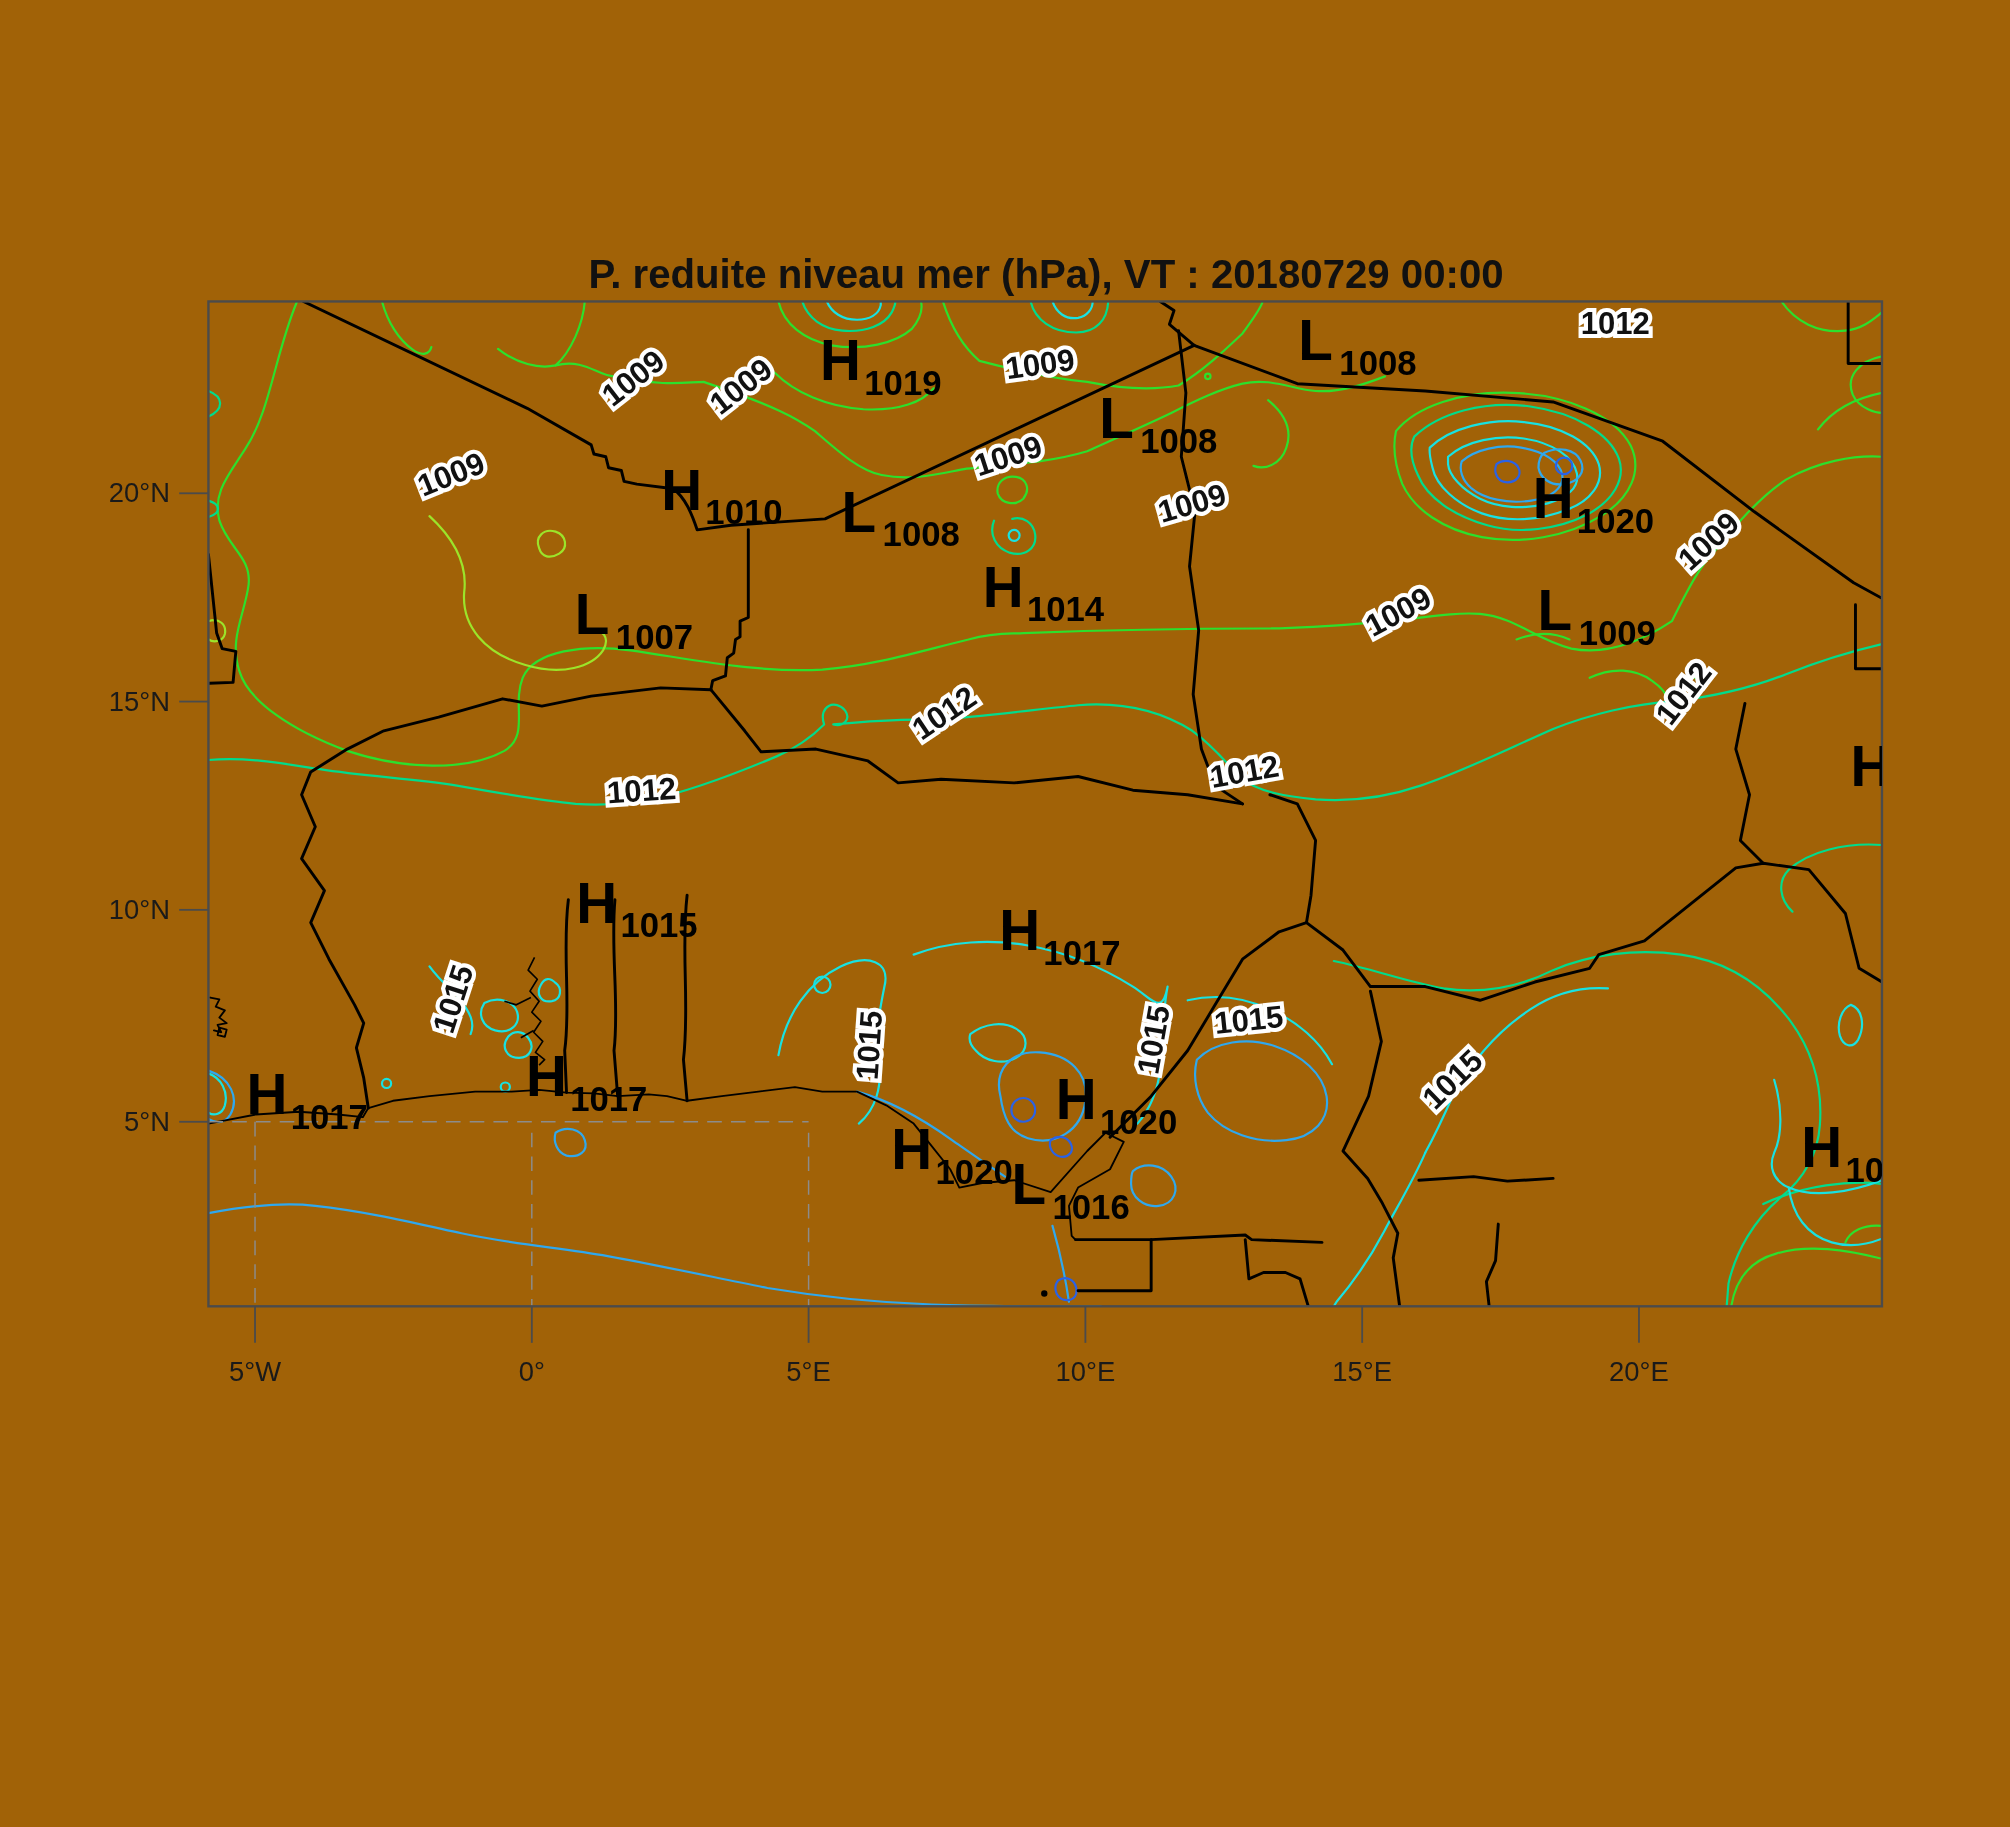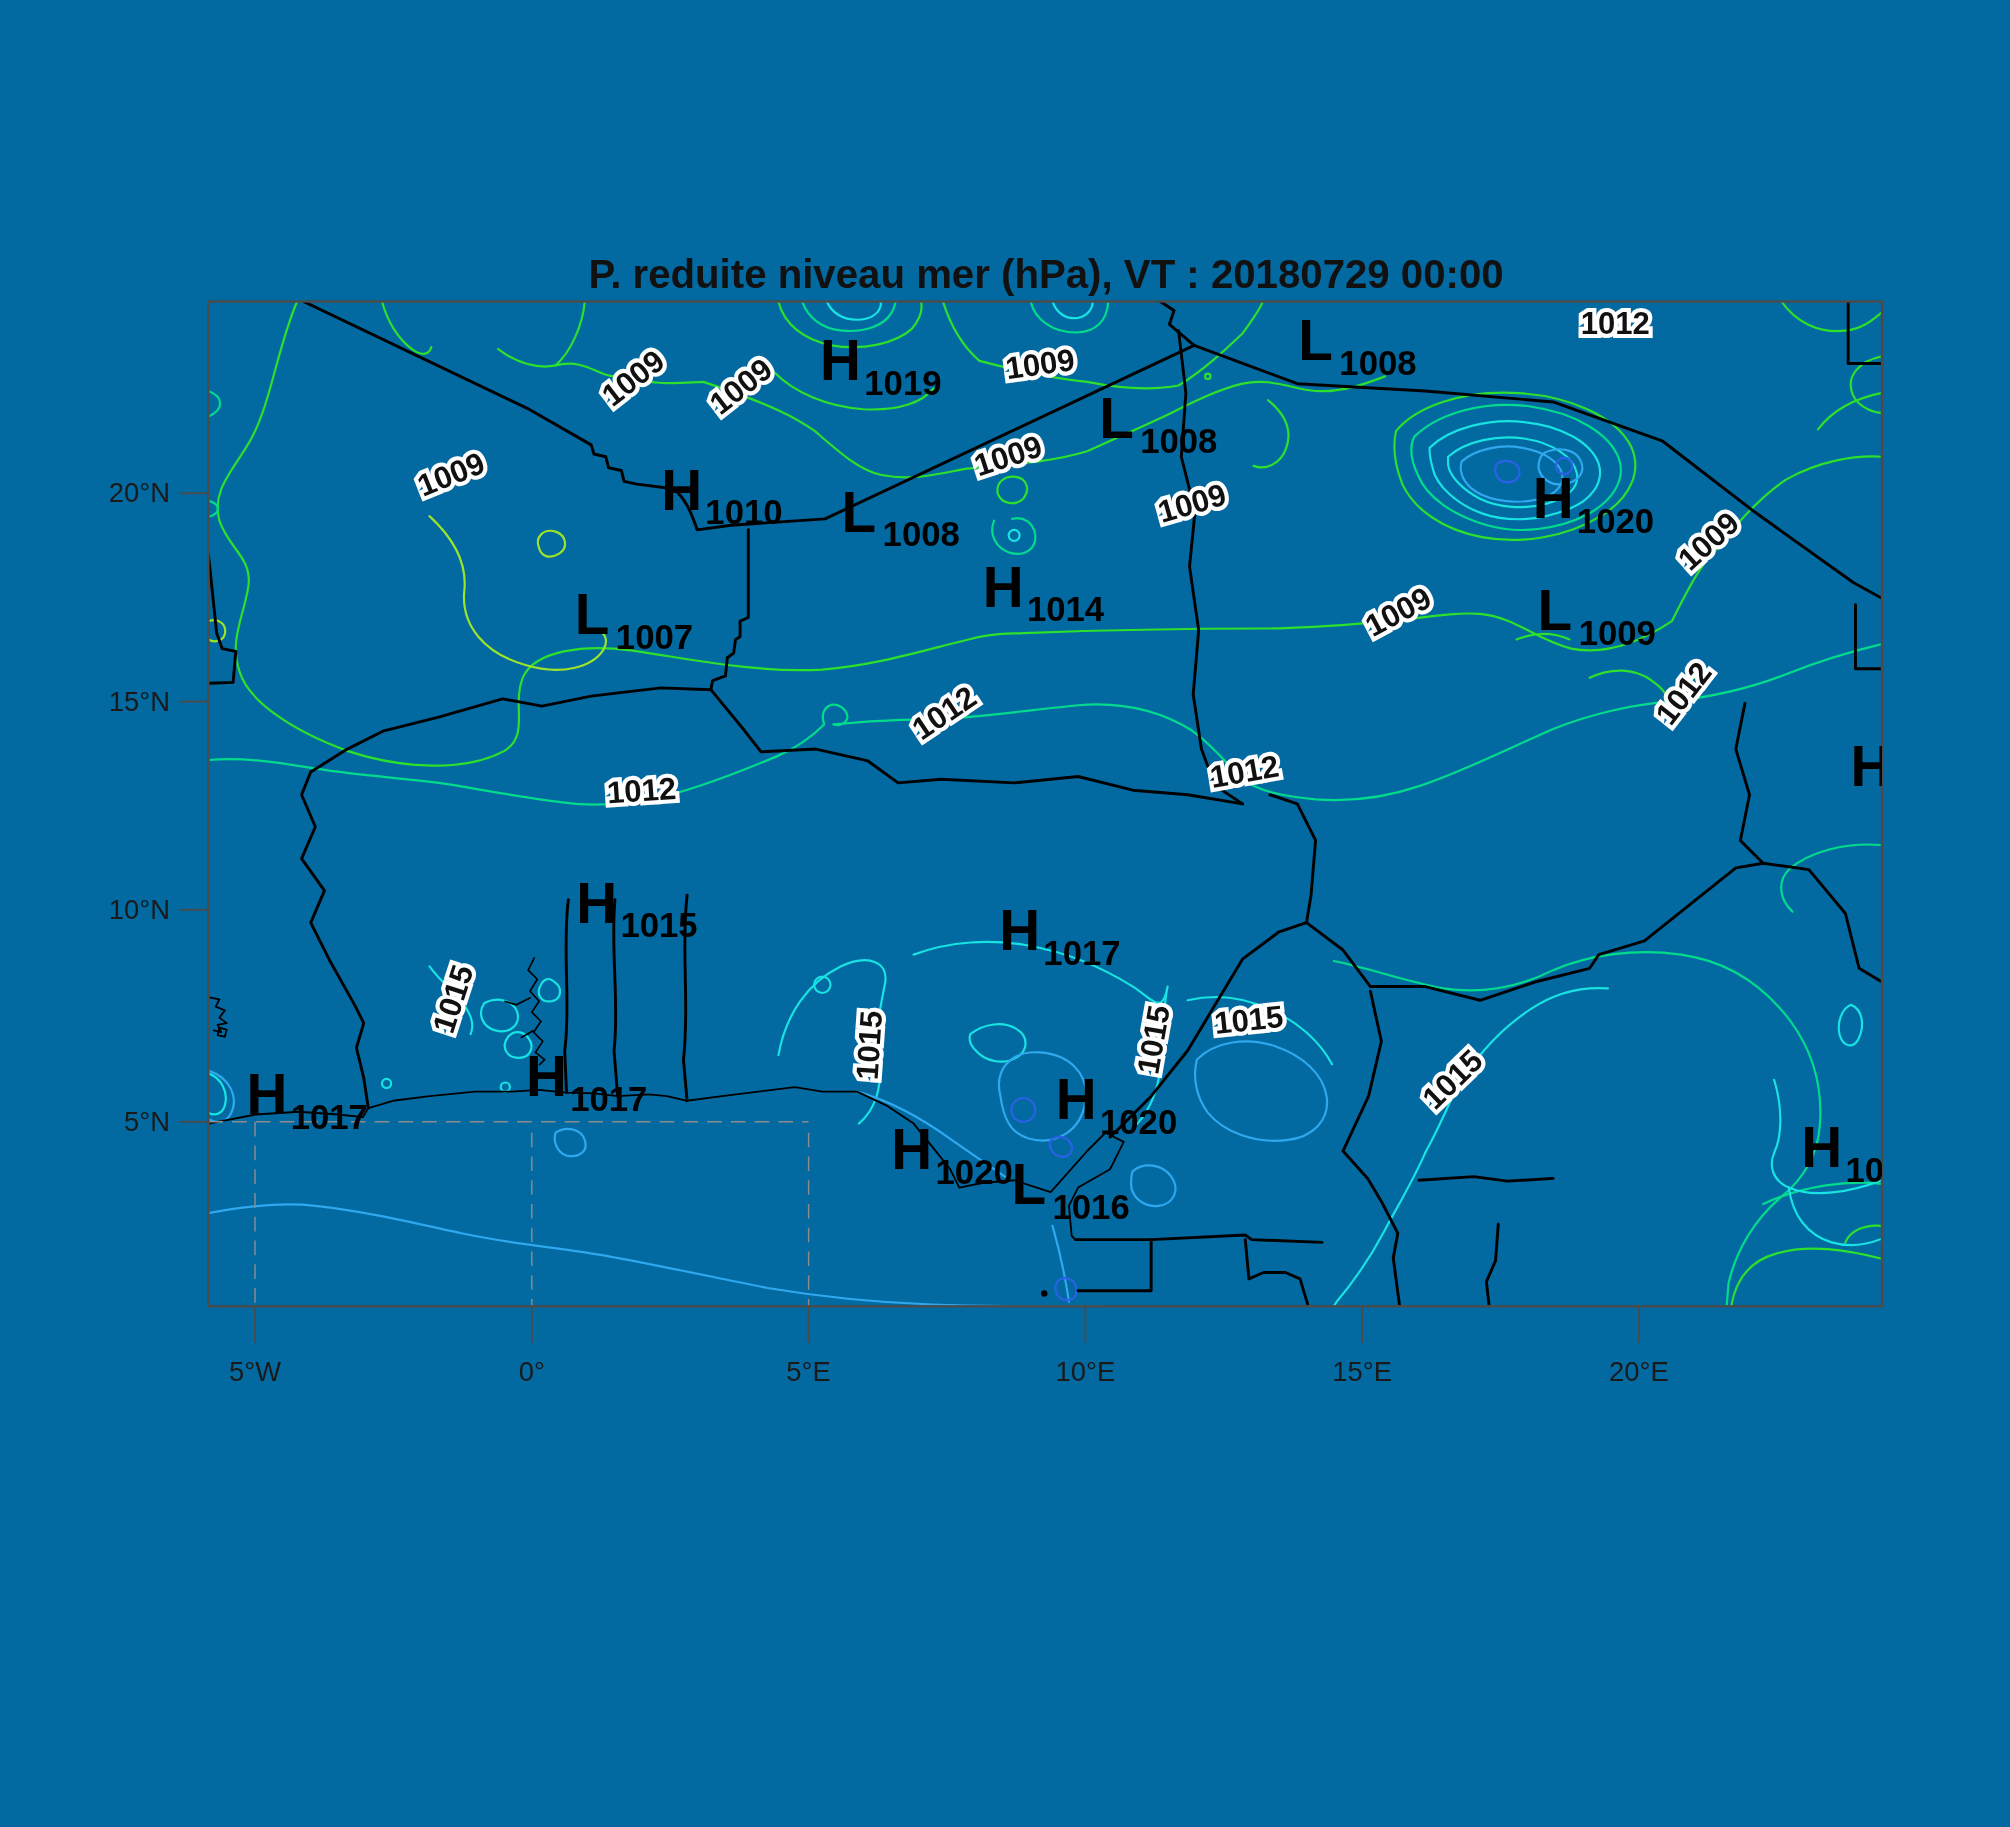--- a/index.html
+++ b/index.html
@@ -1,16 +1,16 @@
 <!DOCTYPE html>
 <html style="font-size:14.6px"><head>
 <meta charset="utf-8">
 <style>
   html,body{margin:0;padding:0;background:#fff;}
-  #page{position:relative;width:2010px;height:1827px;background:#0369a1;overflow:hidden;
+  #page{position:relative;width:2010px;height:1827px;background:#a16207;overflow:hidden;
         font-family:"Liberation Sans", sans-serif;}
   svg{position:absolute;left:0;top:0;}
   .frame{fill:none;stroke:#4b4b4b;stroke-width:2.6;}
   .tick{stroke:#4b4b4b;stroke-width:2;}
   .dash{stroke:#8c8c8c;stroke-width:1.6;stroke-dasharray:16 10;fill:none;}
   .cg  {fill:none;stroke-width:2.4;stroke-linecap:round;stroke-linejoin:round;}
   .bord{fill:none;stroke:#000;stroke-width:3.2;stroke-linejoin:round;stroke-linecap:round;}
   .bthin{fill:none;stroke:#000;stroke-width:2;stroke-linejoin:round;stroke-linecap:round;}
   .lake{fill:none;stroke:#000;stroke-width:1.8;stroke-linejoin:round;}
   text{font-family:"Liberation Sans", sans-serif;}

